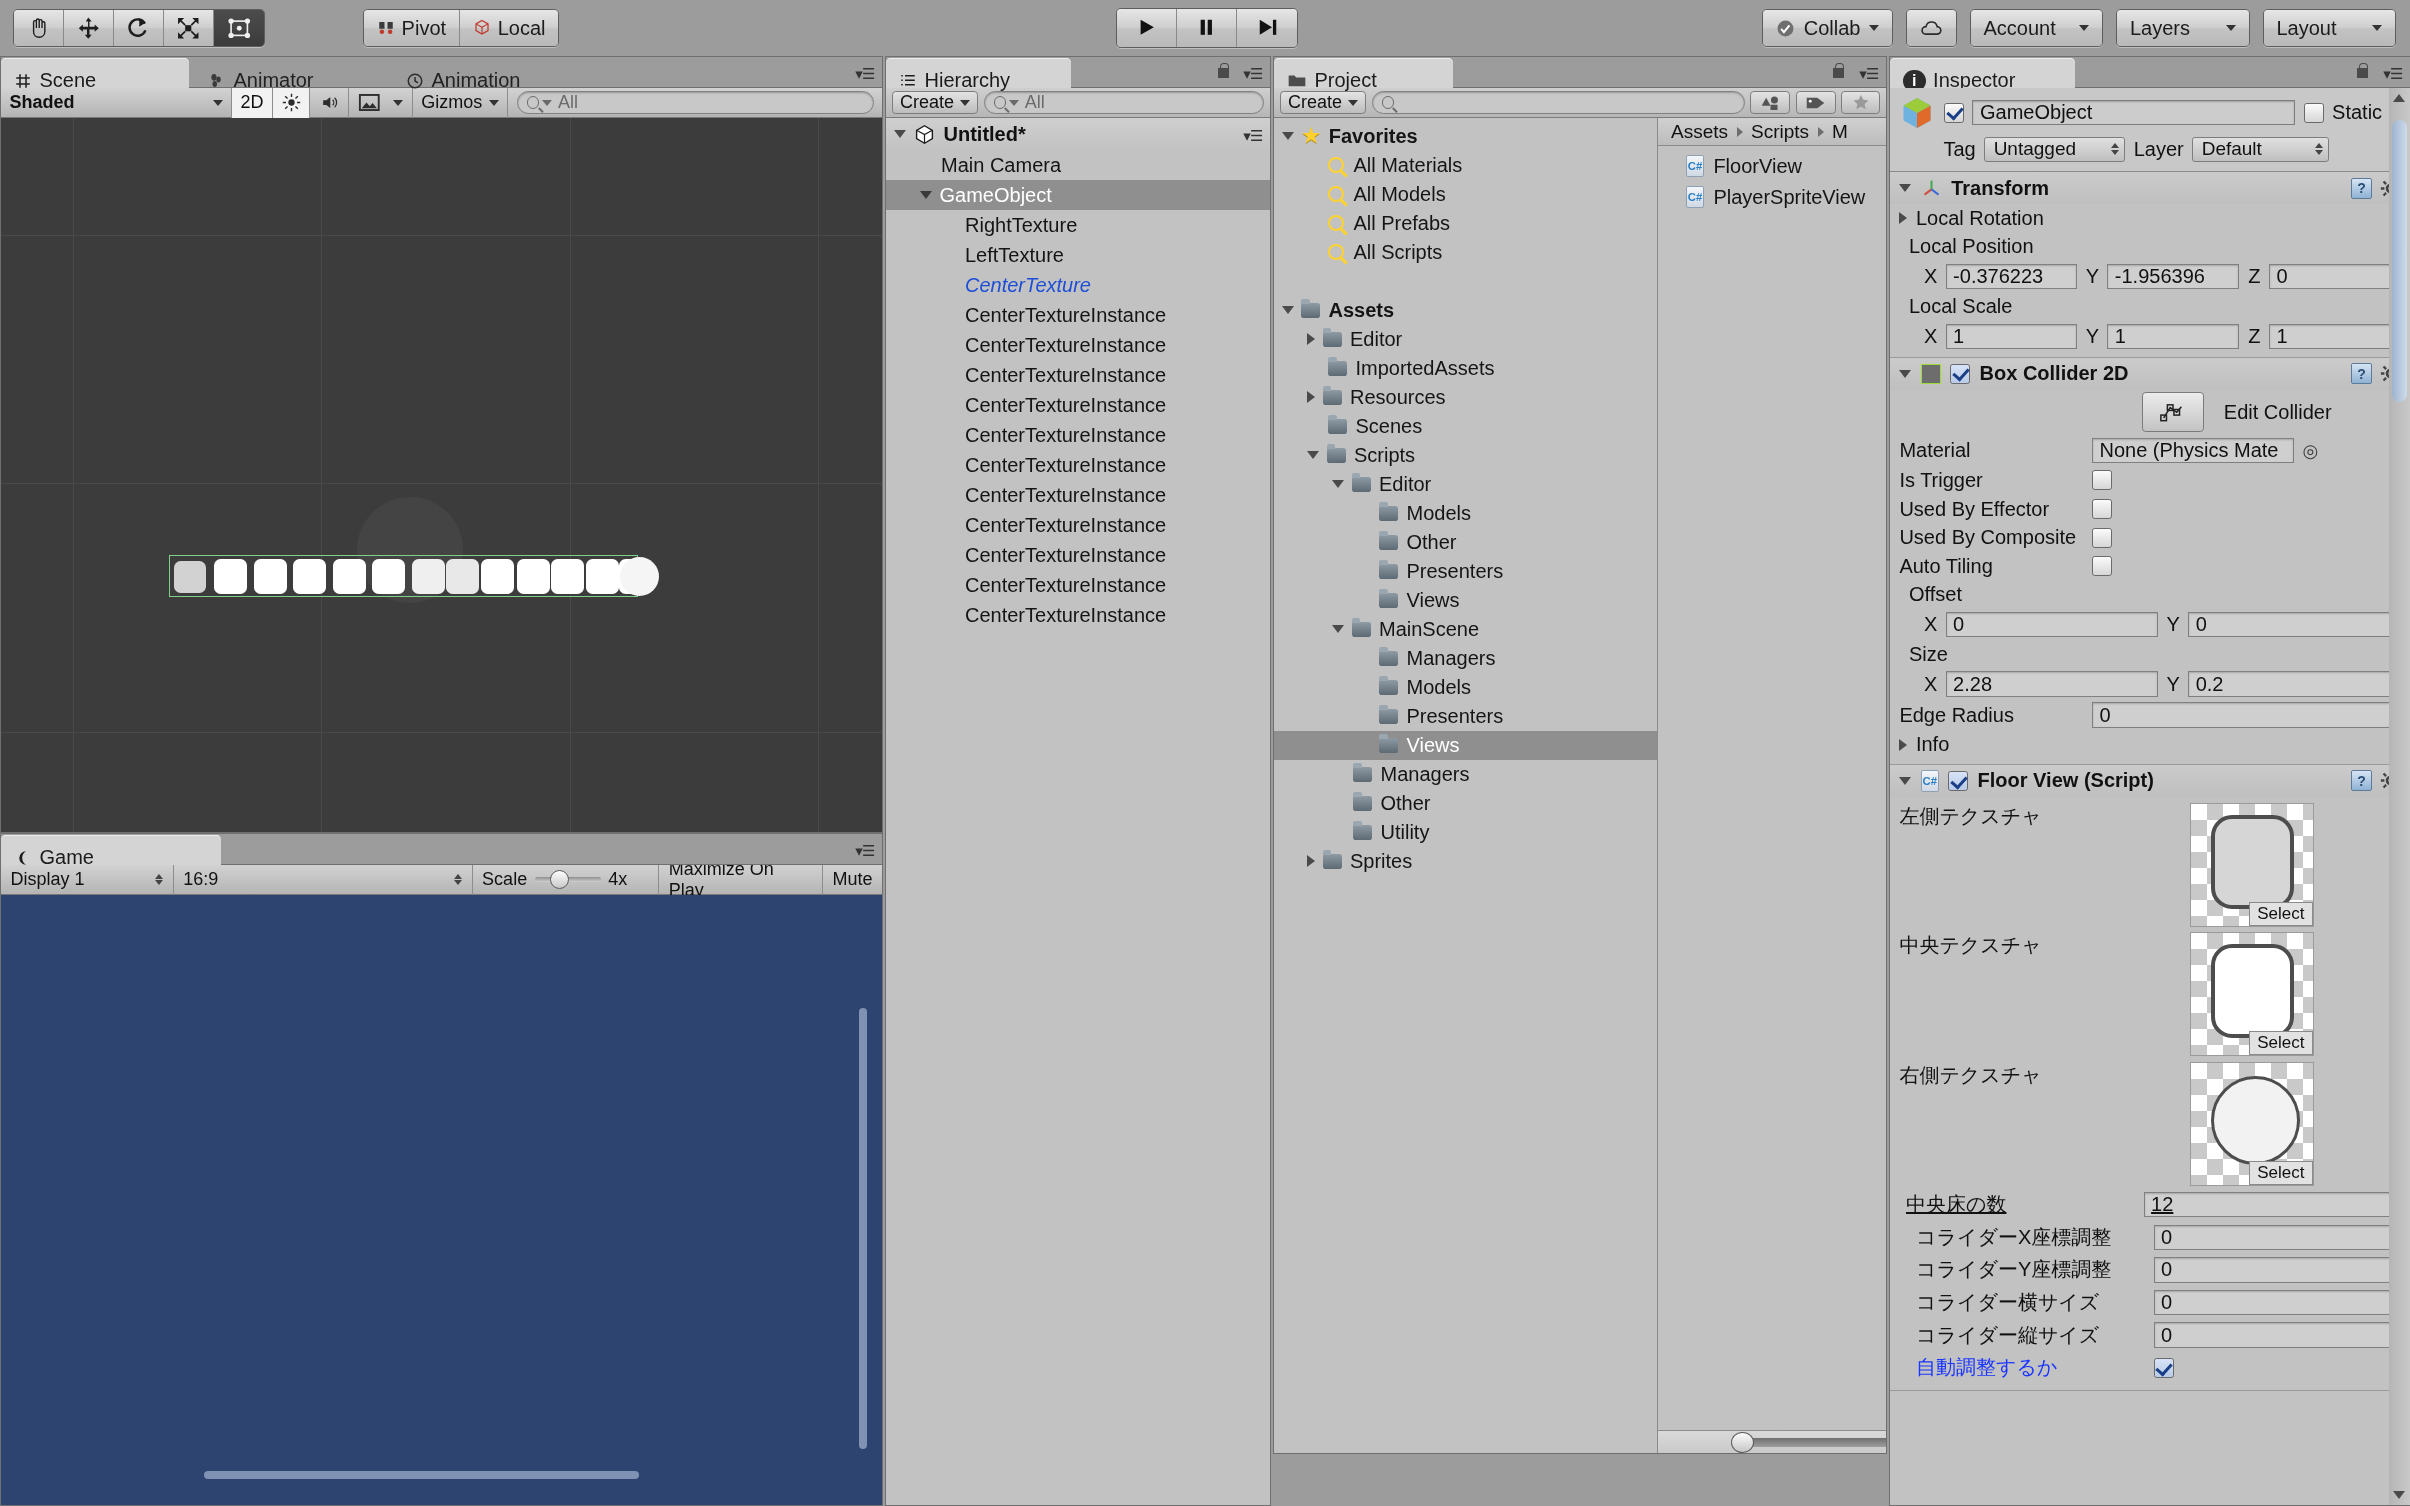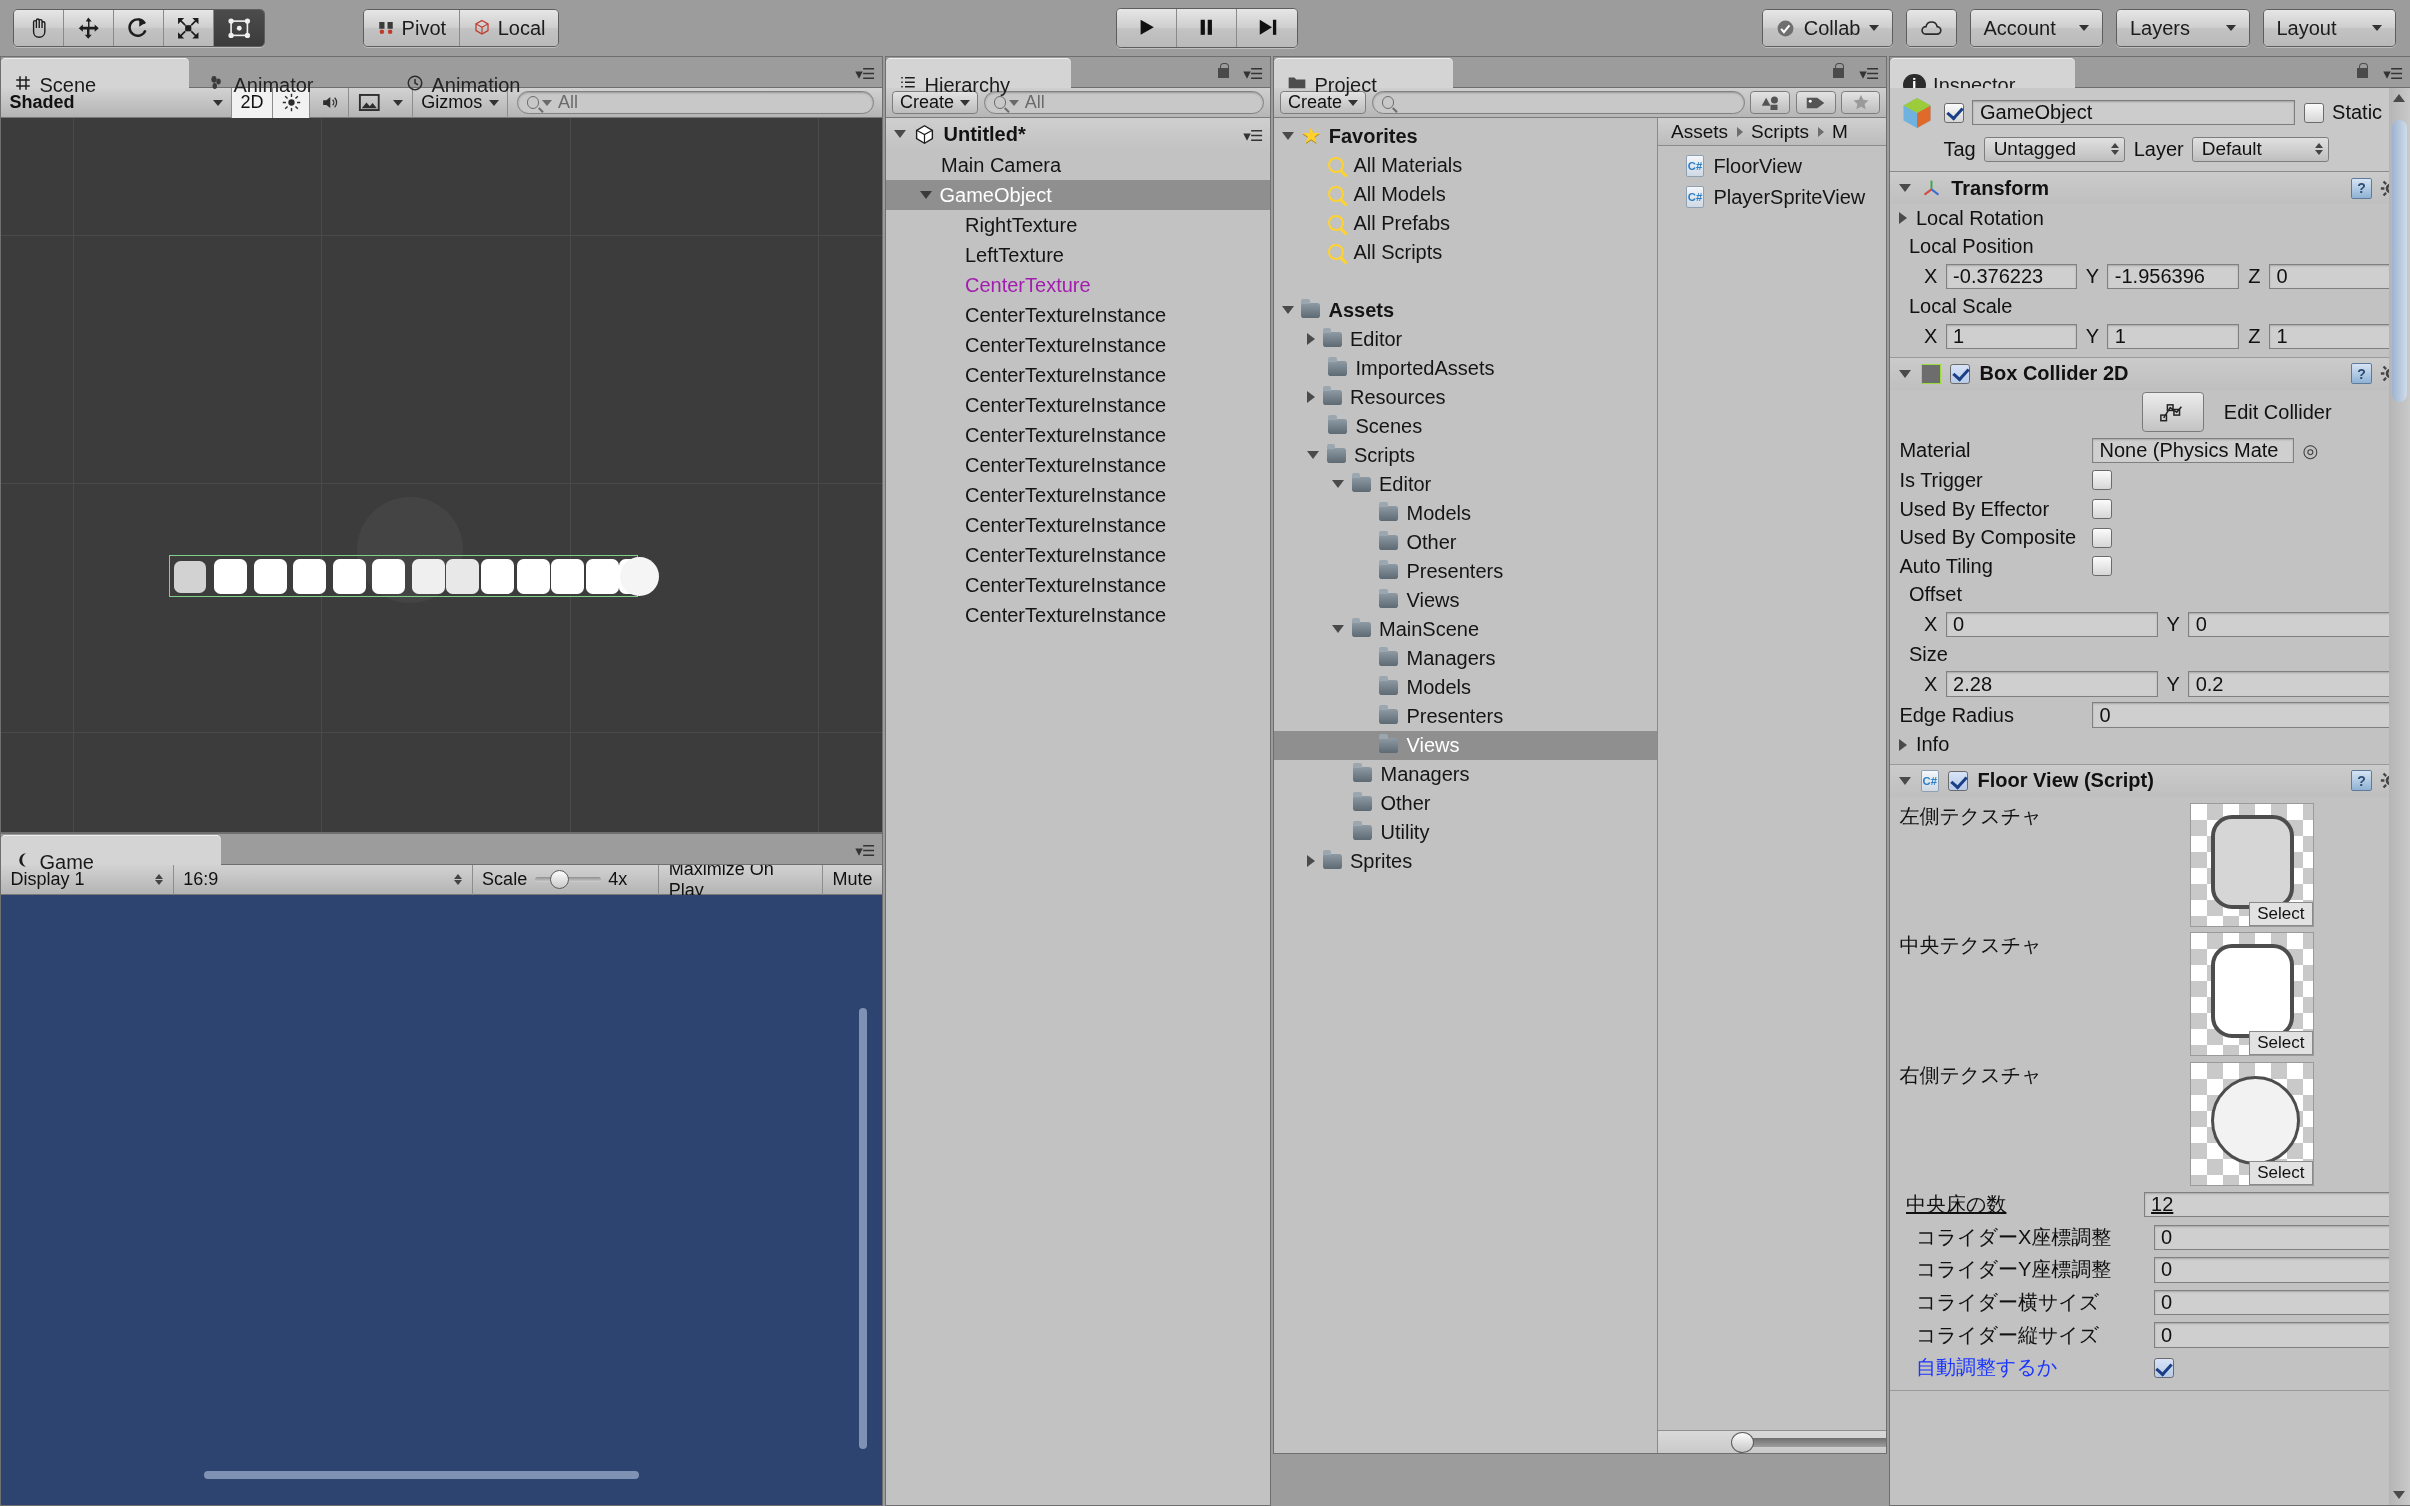--- a/index.html
+++ b/index.html
@@ -29,21 +29,21 @@
   .playgrp { position:absolute; left:1116px; top:7.5px; }
   .playgrp .tbtn { width:60px; padding:0; height:38px; }
   .rightgrp { position:absolute; right:15px; top:9.4px; display:flex; gap:13px; }
   .rightgrp .btn-group .tbtn { padding:0 13px; gap:8.5px; }
   .caret { width:0;height:0;border-left:5.6px solid transparent;border-right:5.6px solid transparent;border-top:6.6px solid #333; display:inline-block; }
   .ddw { display:inline-block; min-width:87px; text-align:left; }
 
   
   .panel { position:absolute; background:#c2c2c2; border:0.9px solid #6f6f6f; }
   .tabstrip { height:31px; background:#9c9c9c; position:relative; border-bottom:0.9px solid #6f6f6f;}
-  .tab { position:absolute; top:0.9px; height:30px; display:flex; align-items:flex-start; gap:7.5px;
+  .tab { position:absolute; top:0.9px; height:30px; display:flex; align-items:center; gap:7.5px;
     padding:16px 17px 0 13px; font-size:20px; color:#1b1b1b; border-radius:4.7px 4.7px 0 0; }
   .tab.active { background:#d4d4d4; box-shadow: inset 0 0.9px 0 #efefef; }
   .tab.inactive { color:#222; }
   .panelmenu { position:absolute; right:7.5px; top:7.5px; font-size:15px; color:#333; letter-spacing:-0.9px;}
   .lock { position:absolute; right:40px; top:5.6px; width:13px;height:15px; }
   .lock:before{content:"";position:absolute;left:0.9px;top:5.6px;width:11.3px;height:9.4px;background:#4a4a4a;}
   .lock:after{content:"";position:absolute;left:2.8px;top:0;width:7.5px;height:7.5px;border:1.9px solid #4a4a4a;border-bottom:none;border-radius:3.8px 3.8px 0 0;}
   .subbar { height:30px; background:linear-gradient(180deg,#cfcfcf,#b6b6b6);
     border-bottom:0.9px solid #7c7c7c; display:flex; align-items:center; padding:0 5.6px; gap:5.6px; }
   .sb-btn { height:22.6px; display:flex;align-items:center;gap:5.6px; padding:0 7.5px; font-size:18px;
@@ -80,21 +80,21 @@
   .updown .d { border-top:5.6px solid #444; }
   .gameview { position:absolute; left:0; right:0; top:61px; bottom:0; background:#2e4470; overflow:hidden;}
   .slider-track { width:66px;height:5.6px;background:linear-gradient(180deg,#8f8f8f,#cfcfcf);border-radius:2.8px;position:relative;}
   .slider-knob { position:absolute; left:15px; top:-6.6px; width:19px;height:19px;border-radius:50%;
     background:linear-gradient(180deg,#fdfdfd,#c9c9c9); border:0.9px solid #5d5d5d;}
 
   
   #hier { left:885px; top:56px; width:386px; height:1450px; }
   .treerow { height:30px; display:flex; align-items:center; font-size:20px; color:#151515; white-space:nowrap;}
   .treerow.sel { background:#8f8f8f; color:#fff; }
-  .treerow.dim { color:#a21caf; }
+  .treerow.dim { color:#1d4ed8;font-style:italic; }
   .arrow { width:0;height:0;border-left:6.6px solid transparent;border-right:6.6px solid transparent;
     border-top:8.5px solid #4a4a4a; flex:none; }
   .arrow.right { border-top:6.6px solid transparent;border-bottom:6.6px solid transparent;
     border-left:8.5px solid #4a4a4a; border-right:none; }
   .sel .arrow { border-top-color:#3a3a3a; }
   .scenehdr { height:32px; display:flex; align-items:center; gap:8.5px; font-weight:bold;
     background:linear-gradient(180deg,#cfcfcf,#c2c2c2); font-size:20px; position:relative;}
 
   
   #proj { left:1273px; top:56px; width:614px; height:1398px; }

